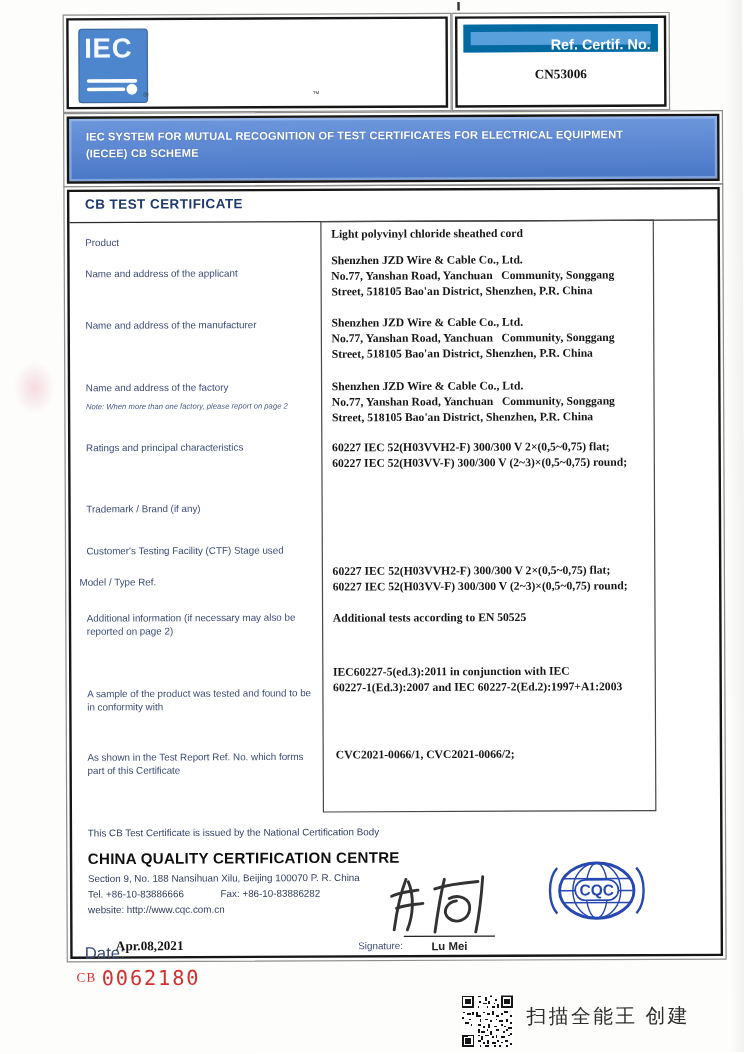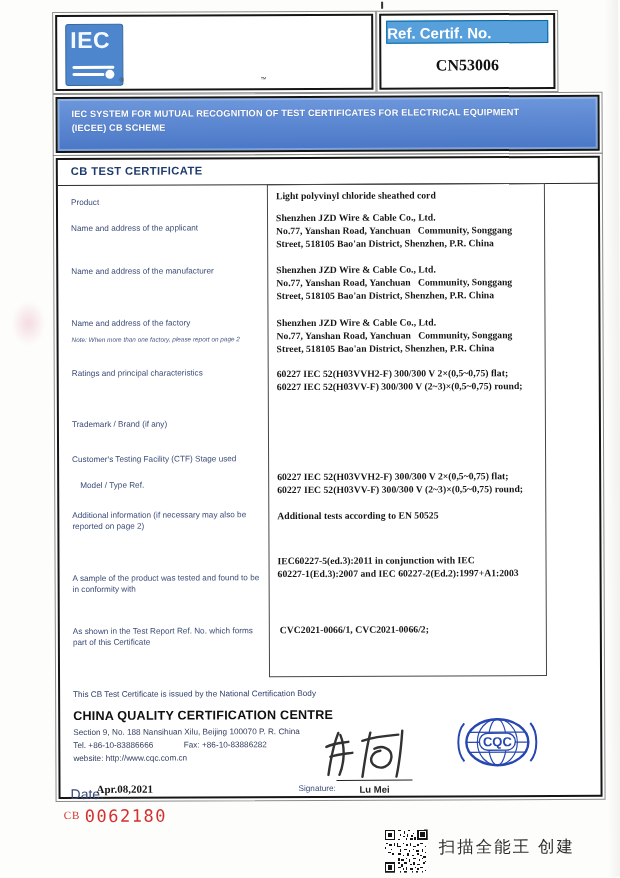--- a/index.html
+++ b/index.html
@@ -25,24 +25,24 @@
   .ieceelogo .t{position:absolute;left:8px;top:16px;font-size:21px;font-weight:700;font-style:italic;color:#fff;
                 text-shadow:1.5px 1.5px 0 #2d5c9e;letter-spacing:.5px;}
   .ieceelogo .bar{position:absolute;left:70px;width:30px;height:3px;background:#eef4fc;border-radius:2px;}
   .small-mark{position:absolute;font-size:6px;color:#444;}
   
   #banner{background:linear-gradient(180deg,#6d97dc 0%,#4a77c6 100%);
           box-shadow:inset 0 0 0 2px rgba(190,212,244,.45);}
   #banner .txt{position:absolute;left:14px;top:9px;right:12px;color:#fff;font-weight:700;font-size:9.2px;
                line-height:1.5;letter-spacing:.15px;text-shadow:0 0 1px rgba(20,40,90,.4);}
   
-  #refbar{position:absolute;left:5px;top:5px;right:5px;height:23px;background:#57a0db;border:1px solid #0369a1;
-          color:#fff;font-weight:700;font-size:15px;text-align:left;line-height:23px;box-sizing:border-box;}
+  #refbar{position:absolute;left:5px;top:5px;right:5px;height:23px;background:#57a0db;border:6px solid #0369a1;
+          color:#fff;font-weight:700;font-size:12px;text-align:right;line-height:23px;box-sizing:border-box;}
   #refno{position:absolute;left:0;right:0;top:41px;text-align:center;font-family:"Liberation Serif",serif;
-         font-weight:700;font-size:16px;color:#111;}
+         font-weight:700;font-size:11px;color:#111;}
   
   #titlebox{position:absolute;left:13px;top:5px;font-size:11.2px;font-weight:700;color:#1e3a6e;letter-spacing:.4px;}
   #titlerule{position:absolute;left:0;right:0;top:25px;border-top:1px solid #2c2c2c;}
   #valbox{position:absolute;left:209px;top:25px;width:278px;height:493px;border:1px solid #474747;box-sizing:border-box;}
   #issued{position:absolute;left:13px;top:530px;font-size:8.2px;color:#33406b;}
   #ncbname{position:absolute;left:13px;top:549px;font-size:12.6px;font-weight:700;color:#0f0f0f;letter-spacing:.2px;}
   .addr{position:absolute;left:13px;font-size:8.2px;color:#323e5e;}
   #datelbl{position:absolute;left:10px;top:626px;font-size:14px;color:#3c4c78;}
   #dateval{position:absolute;left:36px;top:623px;font-family:"Liberation Serif",serif;font-weight:700;font-size:11px;color:#151515;}
   #siglbl{position:absolute;left:238px;top:625px;font-size:8.2px;color:#3c4c78;}
@@ -98,21 +98,21 @@
       <div id="titlerule"></div>
 
       <div class="lbl" style="left:13px;top:37px;">Product</div>
       <div class="lbl" style="left:13px;top:63px;">Name and address of the applicant</div>
       <div class="lbl" style="left:13px;top:106px;">Name and address of the manufacturer</div>
       <div class="lbl" style="left:13px;top:158px;">Name and address of the factory</div>
       <div class="note" style="left:13px;top:176px;">Note: When more than one factory, please report on page 2</div>
       <div class="lbl" style="left:13px;top:208px;">Ratings and principal characteristics</div>
       <div class="lbl" style="left:13px;top:259px;">Trademark / Brand (if any)</div>
       <div class="lbl" style="left:13px;top:294px;">Customer's Testing Facility (CTF) Stage used</div>
-      <div class="lbl" style="left:21px;top:320px;">Model / Type Ref.</div>
+      <div class="lbl" style="left:7px;top:320px;">Model / Type Ref.</div>
       <div class="lbl" style="left:13px;top:350px;">Additional information (if necessary may also be reported on page 2)</div>
       <div class="lbl" style="left:13px;top:466px;">As shown in the Test Report Ref. No. which forms part of this Certificate</div>
       <div class="lbl" style="left:13px;top:413px;">A sample of the product was tested and found to be in conformity with</div>
 
       <div id="valbox">
         <div class="val" style="left:8px;top:4px;">Light polyvinyl chloride sheathed cord</div>
         <div class="val" style="left:8px;top:26px;">Shenzhen JZD Wire &amp; Cable Co., Ltd.
 No.77, Yanshan Road, Yanchuan   Community, Songgang
 Street, 518105 Bao'an District, Shenzhen, P.R. China</div>
         <div class="val" style="left:8px;top:78px;">Shenzhen JZD Wire &amp; Cable Co., Ltd.

